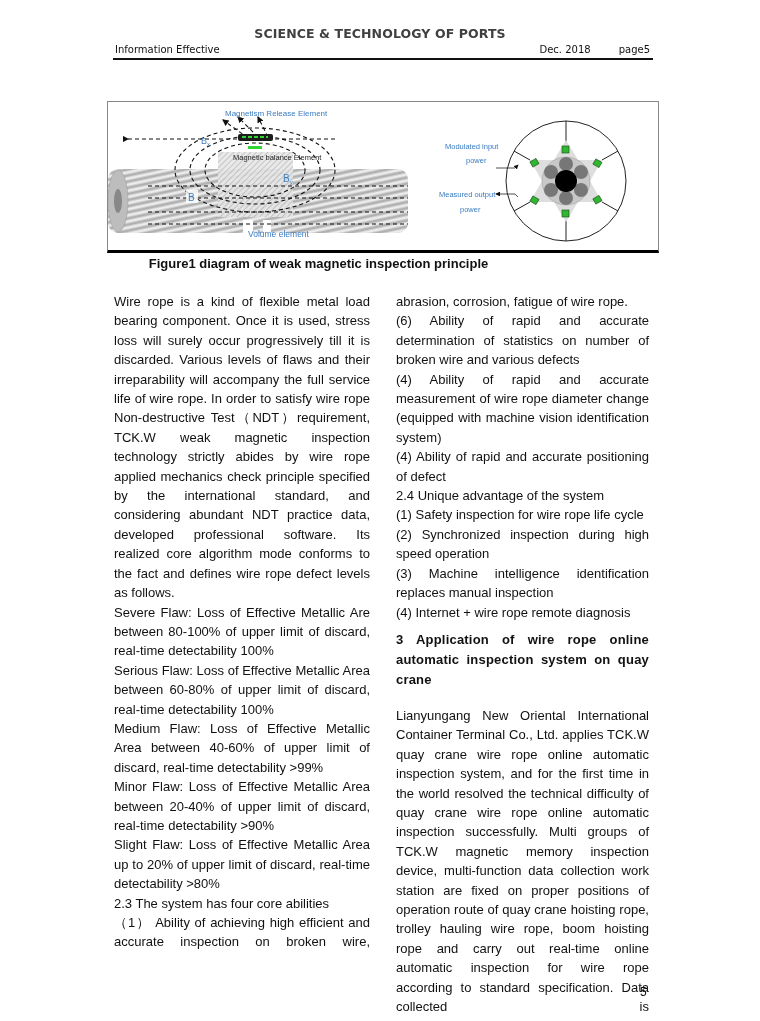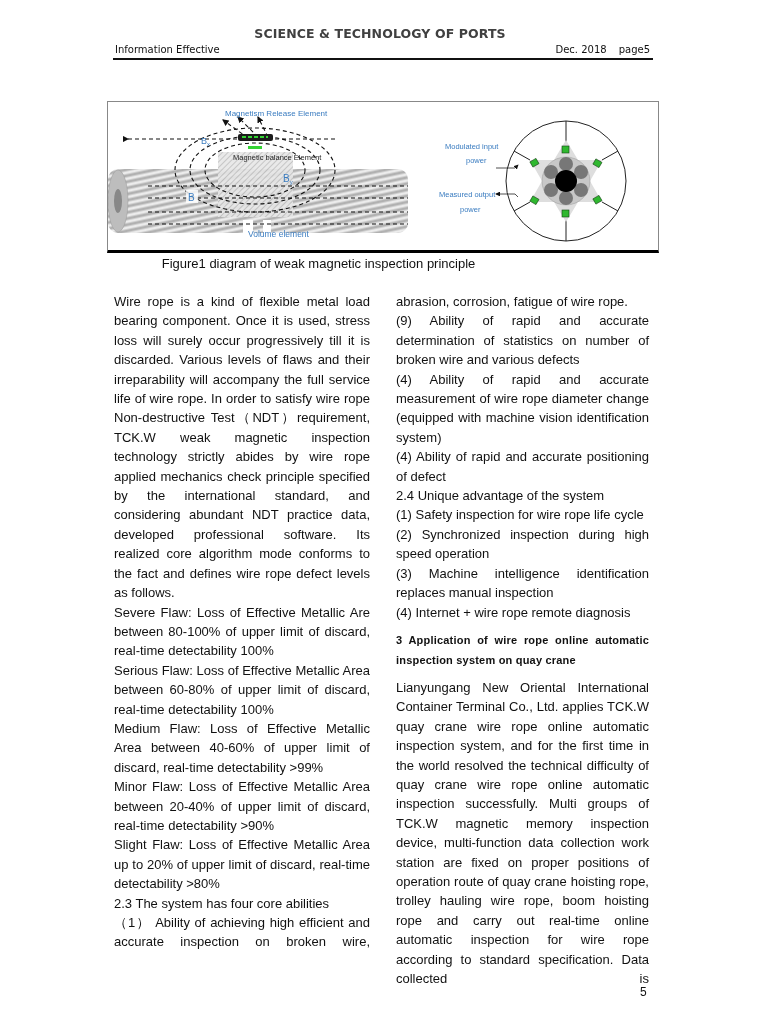--- a/index.html
+++ b/index.html
@@ -4,34 +4,34 @@
 <style>
   html, body { margin: 0; padding: 0; background: #ffffff; }
   body { width: 760px; height: 1021px; position: relative; overflow: hidden;
          font-family: "Liberation Sans", sans-serif; color: #111; }
   .journal-title { position: absolute; top: 26px; left: 0; width: 760px; text-align: center;
          font-family: "DejaVu Sans", sans-serif; font-weight: bold; font-size: 12.5px; letter-spacing: 0.1px; color:#404040; }
   .header-row { position: absolute; top: 44px; left: 115px; width: 535px; height: 14px;
          font-family: "DejaVu Sans", sans-serif; font-size: 10px; color:#111; }
   .header-row .left { position: absolute; left: 0; top: 0; }
   .header-row .right { position: absolute; right: 0; top: 0; word-spacing: 0; }
-  .header-row .right span + span { margin-left: 12px; }
+  .header-row .right span + span { margin-left: 28px; }
   .header-rule { position: absolute; top: 58px; left: 113px; width: 540px; height: 1.5px; background: #111; }
 
   .figure-box { position: absolute; top: 101px; left: 107px; width: 550px; height: 148px;
          border: 1px solid #888; border-bottom: 3px solid #000; background: #fff; text-align: right; }
   .figure-box svg { position: absolute; left: 0; top: 0; }
-  .caption { position: absolute; top: 256px; left: 0; width: 637px; text-align: center; font-size: 13px; color:#111; }
+  .caption { position: absolute; top: 256px; left: 0; width: 637px; text-align: center; font-size: 13px; color:#111;font-weight:bold; }
 
   .col { position: absolute; top: 292px; width: 256px; font-size: 13px; line-height: 19.4px; color:#111; }
   .col.left { left: 114px; }
   .col.right { left: 396px; width: 253px; }
   .col p { margin: 0; text-align: justify; text-align-last: left; }
   .col p.j-full { text-align-last: justify; }
-  .col h3 { margin: 8px 0 8px 0; font-size: 11px; font-weight: bold; line-height: 20px; text-align: justify; letter-spacing: 0.2px; }
+  .col h3 { margin: 8px 0 16px 0; font-size: 13px; font-weight: bold; line-height: 20px; text-align: justify; letter-spacing: 0.2px; }
   .page-number { position: absolute; top: 985px; left: 640px; font-size: 12px; color:#111; }
   .blue { fill: #3a7cc0; }
 </style>
 </head>
 <body>
 
 <div class="journal-title">SCIENCE &amp; TECHNOLOGY OF PORTS</div>
 <div class="header-row">
   <span class="left">Information Effective</span>
   <span class="right"><span>Dec. 2018</span><span>page5</span></span>
@@ -138,21 +138,21 @@
   <p>Serious Flaw: Loss of Effective Metallic Area between 60-80% of upper limit of discard, real-time detectability 100%</p>
   <p>Medium Flaw: Loss of Effective Metallic Area between 40-60% of upper limit of discard, real-time detectability &gt;99%</p>
   <p>Minor Flaw: Loss of Effective Metallic Area between 20-40% of upper limit of discard, real-time detectability &gt;90%</p>
   <p>Slight Flaw: Loss of Effective Metallic Area up to 20% of upper limit of discard, real-time detectability &gt;80%</p>
   <p>2.3 The system has four core abilities</p>
   <p class="j-full">（1） Ability of achieving high efficient and accurate inspection on broken wire,</p>
 </div>
 
 <div class="col right">
   <p>abrasion, corrosion, fatigue of wire rope.</p>
-  <p>(9)  Ability of rapid and accurate determination of statistics on number of broken wire and various defects</p>
+  <p>(6)  Ability of rapid and accurate determination of statistics on number of broken wire and various defects</p>
   <p>(4)  Ability of rapid and accurate measurement of wire rope diameter change (equipped with machine vision identification system)</p>
   <p>(4)  Ability of rapid and accurate positioning of defect</p>
   <p>2.4 Unique advantage of the system</p>
   <p>(1) Safety inspection for wire rope life cycle</p>
   <p>(2) Synchronized inspection during high speed operation</p>
   <p>(3)  Machine intelligence identification replaces manual inspection</p>
   <p>(4) Internet + wire rope remote diagnosis</p>
   <h3>3 Application of wire rope online automatic inspection system on quay crane</h3>
   <p class="j-full">Lianyungang New Oriental International Container Terminal Co., Ltd. applies TCK.W quay crane wire rope online automatic inspection system, and for the first time in the world resolved the technical difficulty of quay crane wire rope online automatic inspection successfully.  Multi groups of TCK.W magnetic memory inspection device, multi-function data collection work station are fixed on proper positions of operation route of quay crane hoisting rope, trolley hauling wire rope, boom hoisting rope and carry out real-time online automatic inspection for wire rope according to standard specification.  Data collected is</p>
 </div>

